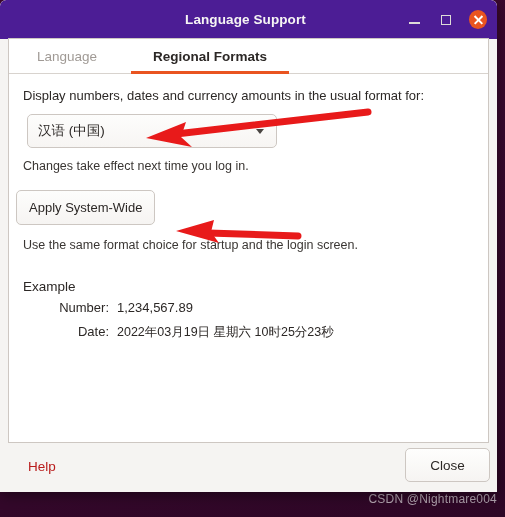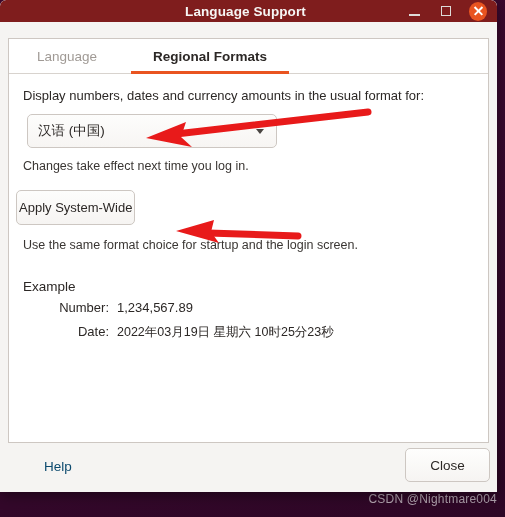--- a/index.html
+++ b/index.html
@@ -41,22 +41,22 @@
     height: 492px;
     background: #f5f4f2;
     border-top-left-radius: 6px;
     border-top-right-radius: 6px;
     overflow: hidden;
     box-shadow: 0 3px 14px rgba(0,0,0,.45);
   }
 
   
   #titlebar {
-    height: 22px;
-    background: #7f1d1d;
+    height: 39px;
+    background: #4c1d95;
     border-top-left-radius: 6px;
     border-top-right-radius: 6px;
     display: flex;
     align-items: center;
     position: relative;
   }
   #title-text {
     flex: 1;
     text-align: center;
     color: #f6f5f4;
@@ -206,21 +206,21 @@
     margin: 11px 0 0 0;
   }
 
   
   .btn {
     border: 1px solid #cdc7c2;
     border-radius: 5px;
     background: linear-gradient(#fdfdfc, #f6f4f2);
     font-size: 13px;
     color: #2c2826;
-    padding: 9px 2px;
+    padding: 9px 12px;
     cursor: pointer;
     font-family: inherit;
   }
   #apply-btn {
     margin: 17px 0 0 7px;
   }
 
   .hint2 {
     font-size: 12.5px;
     color: #3a3633;
@@ -263,24 +263,24 @@
   #footer {
     position: absolute;
     left: 0;
     top: 443px;
     width: 497px;
     height: 49px;
     background: #f5f4f2;
   }
   #help-link {
     position: absolute;
-    left: 44px;
+    left: 28px;
     top: 16px;
     font-size: 13.5px;
-    color: #0c4a6e;
+    color: #b91c1c;
     cursor: pointer;
     text-decoration: none;
   }
   #close-btn {
     position: absolute;
     left: 405px;
     top: 5px;
     width: 85px;
     height: 34px;
     border: 1px solid #cdc7c2;

